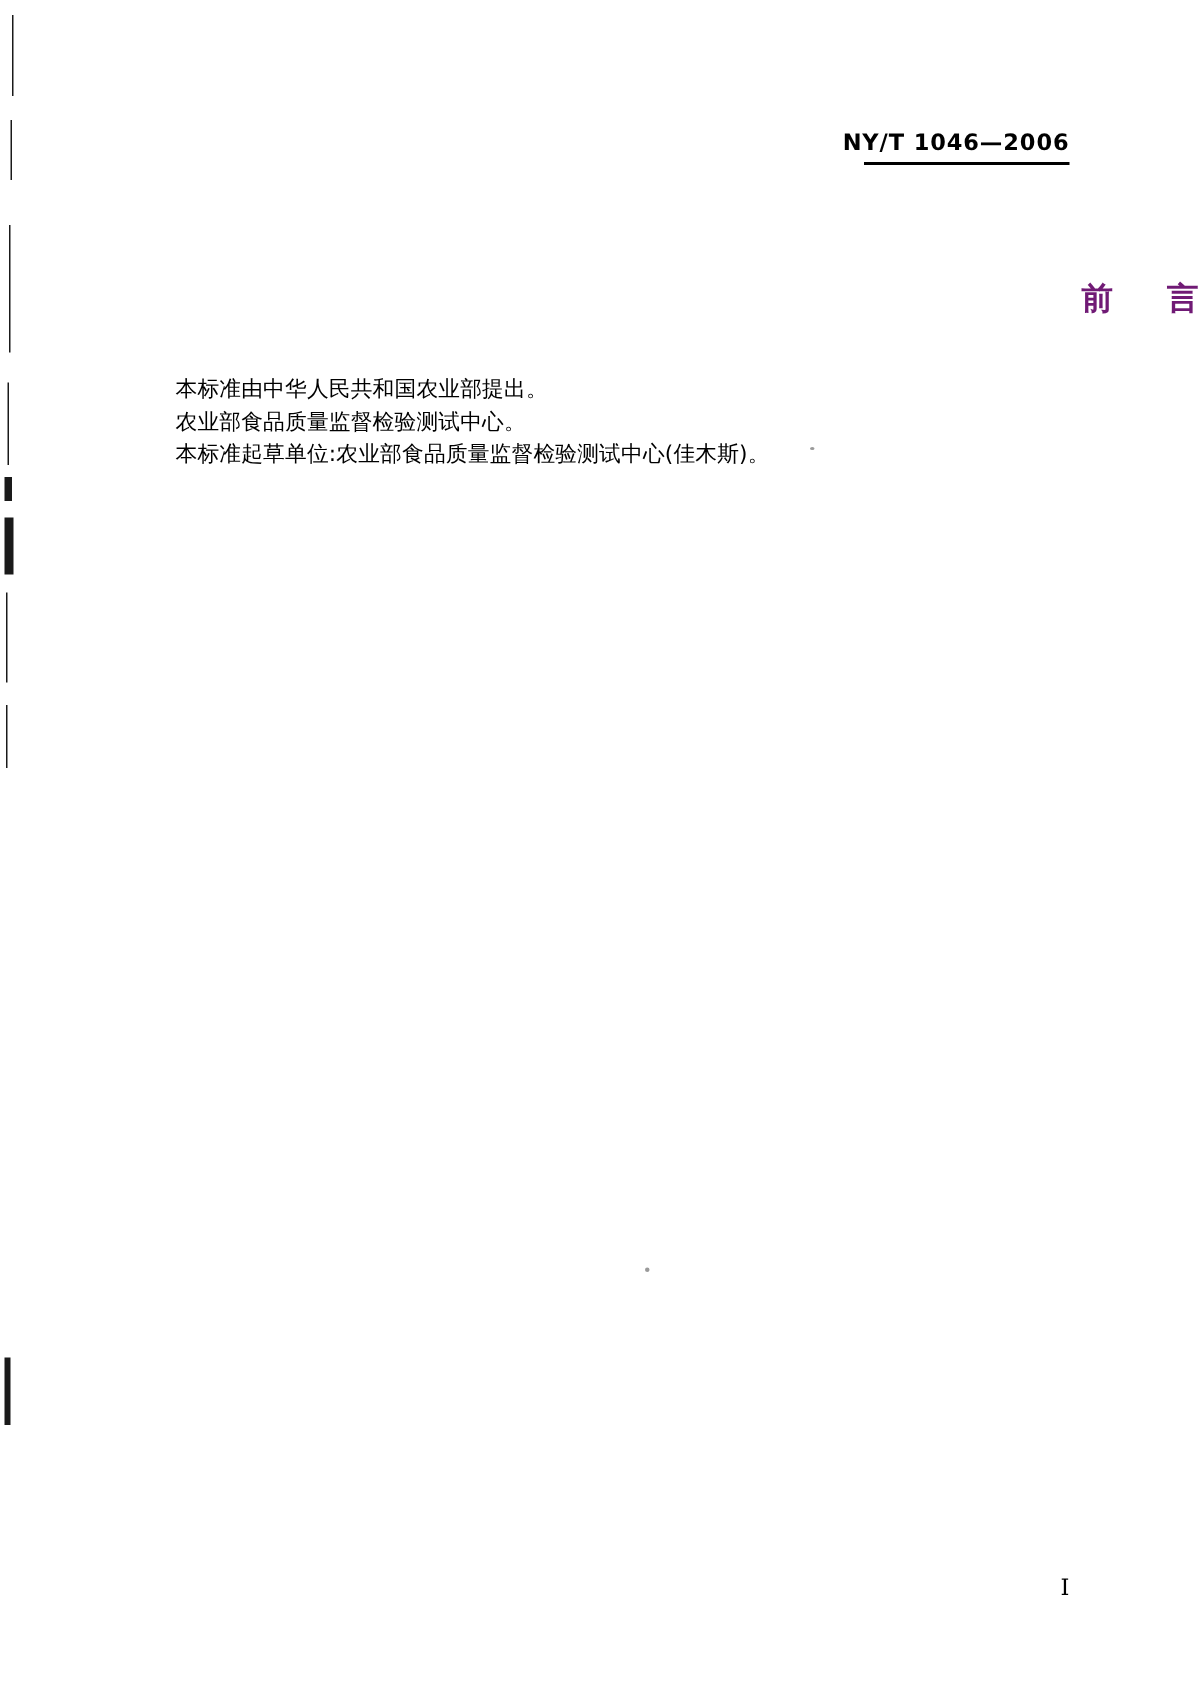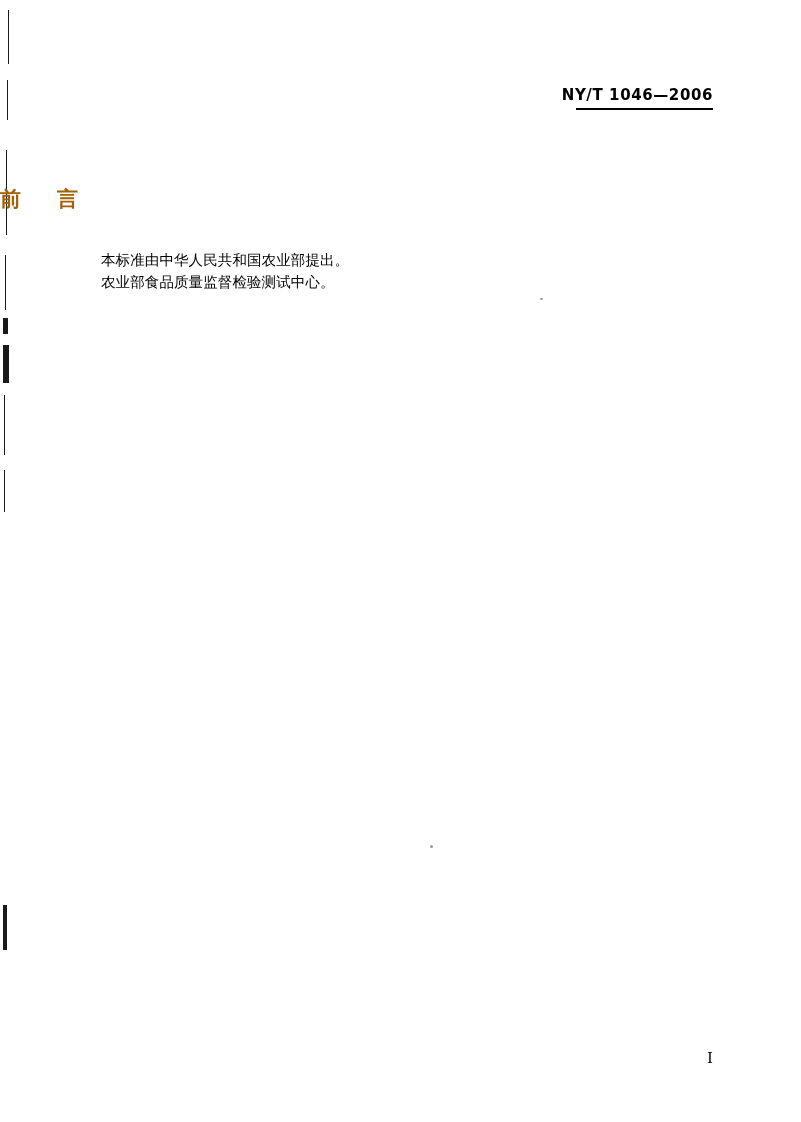--- a/index.html
+++ b/index.html
@@ -45,37 +45,37 @@
     height: 2px;
     background: #000000;
   }
 
   
   .section-title {
     position: absolute;
     top: 185px;
     left: 0;
     width: 801px;
-    text-align: left;
+    text-align: right;
     font-family: "DejaVu Sans", "Liberation Sans", sans-serif;
     font-size: 21px;
     font-weight: bold;
     letter-spacing: 2px;
-    color: #a16207;
+    color: #701a75;
   }
   .section-title .gap {
     display: inline-block;
     width: 34px;
   }
 
   
   .body-block {
     position: absolute;
     top: 250px;
-    left: 101px;
+    left: 117px;
     width: 600px;
   }
   .body-line {
     font-family: "DejaVu Sans", "Liberation Sans", sans-serif;
     font-size: 14.5px;
     line-height: 21.5px;
     color: #000000;
     white-space: nowrap;
     letter-spacing: 0.1px;
   }
@@ -117,17 +117,18 @@
   <div class="doc-header">NY/T 1046—2006</div>
   <div class="header-rule"></div>
 
   <div class="section-title">
     <span>前</span><span class="gap"></span><span>言</span>
   </div>
 
   <div class="body-block">
     <div class="body-line">本标准由中华人民共和国农业部提出。</div>
     <div class="body-line">农业部食品质量监督检验测试中心。</div>
+    <div class="body-line">本标准起草单位:农业部食品质量监督检验测试中心(佳木斯)。</div>
   </div>
 
   <div class="page-number">I</div>
 
 </div>
 
 </body></html>

